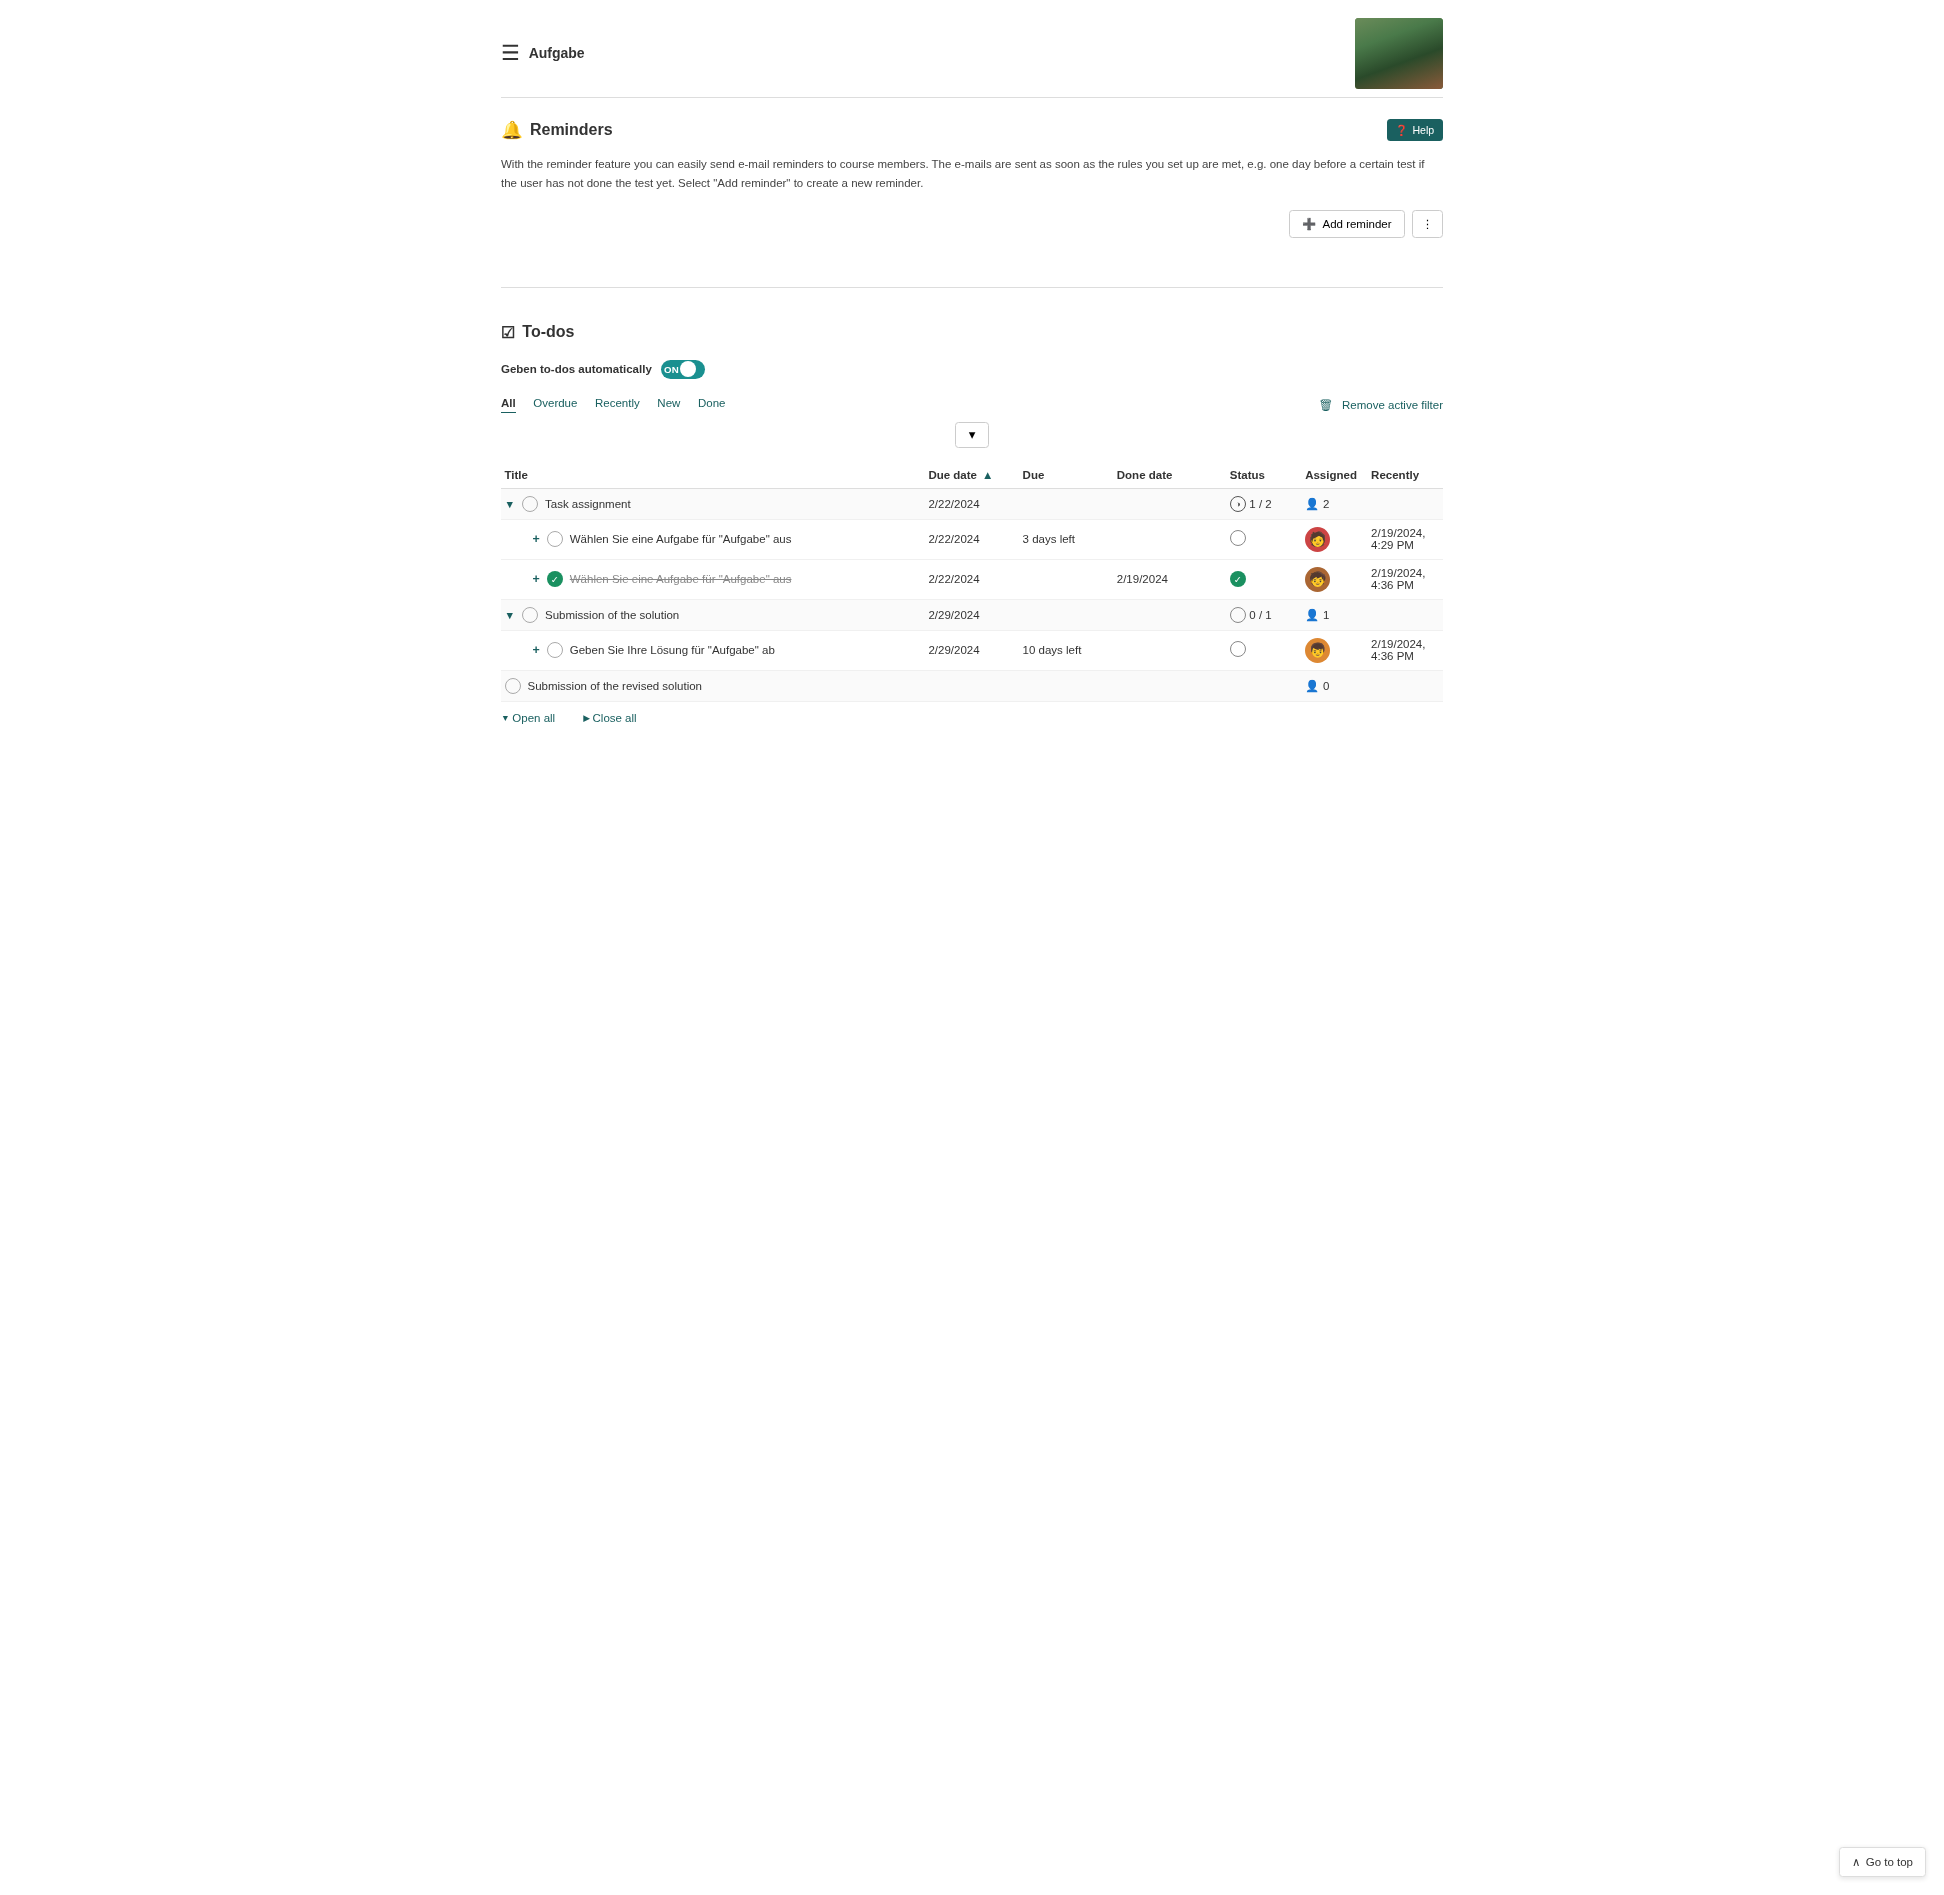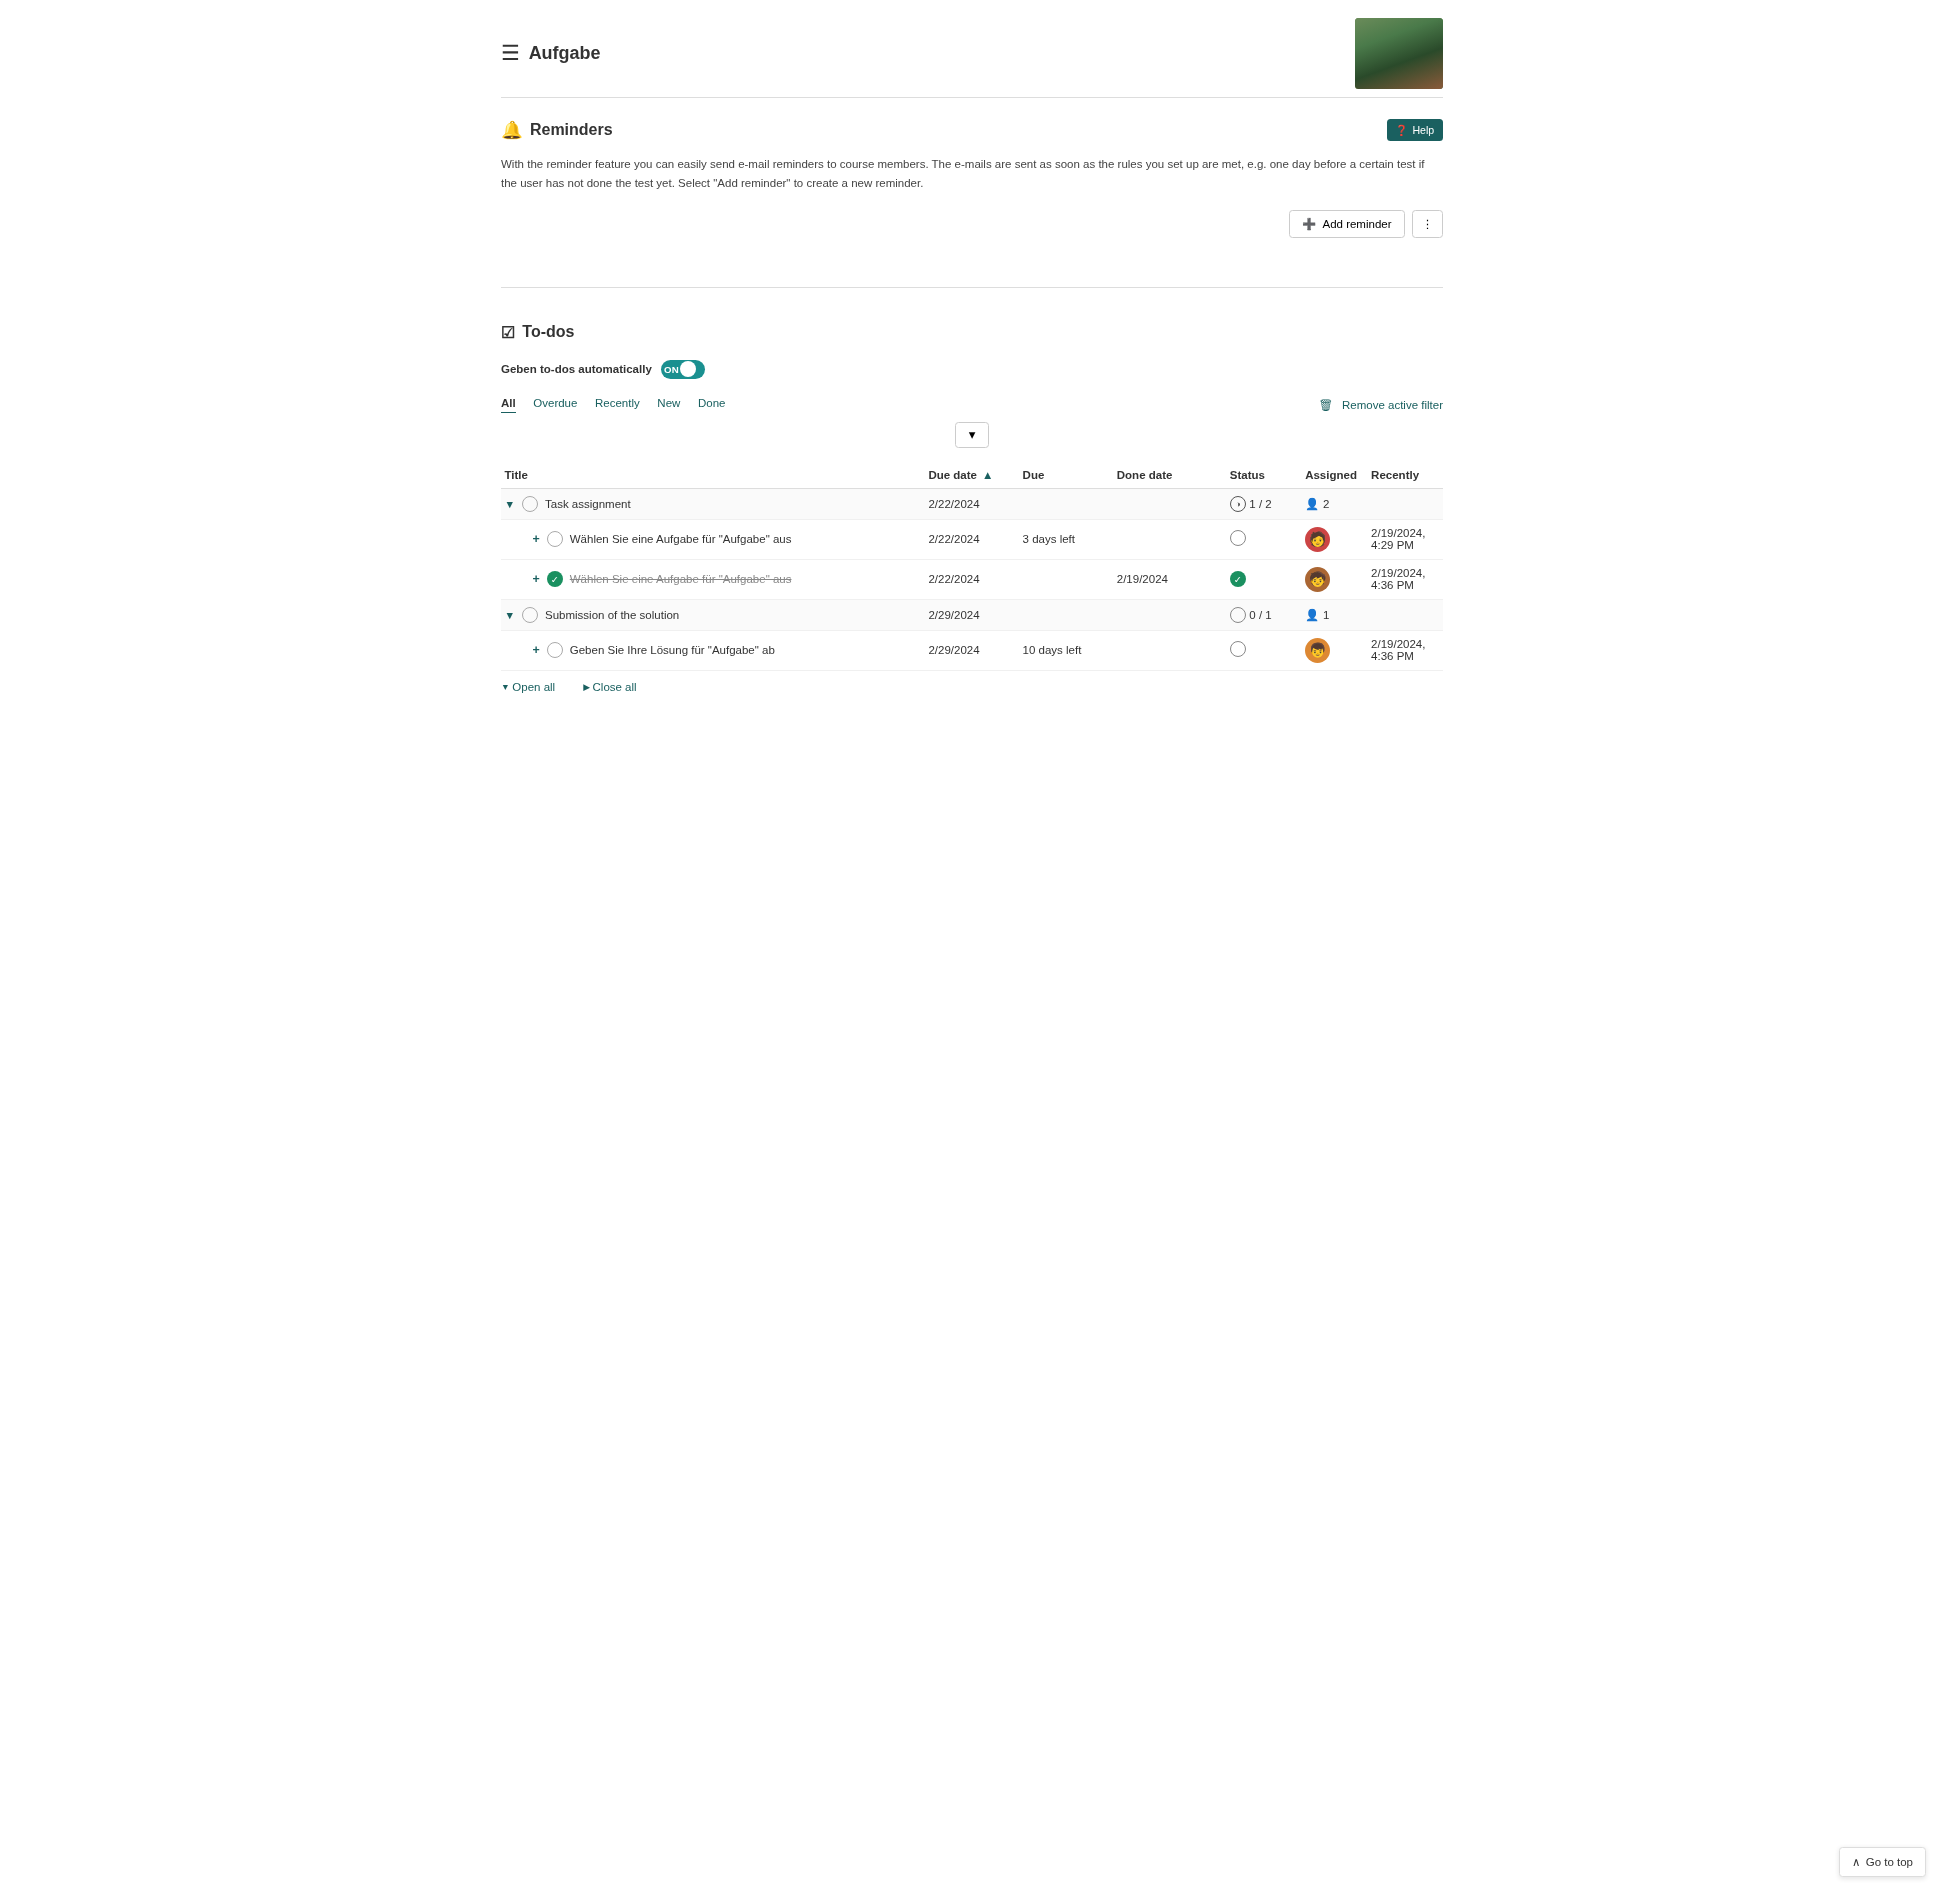--- a/index.html
+++ b/index.html
@@ -4,21 +4,21 @@
   <style>
     * { box-sizing: border-box; margin: 0; padding: 0; }
     body { font-family: -apple-system, BlinkMacSystemFont, 'Segoe UI', Arial, sans-serif; font-size: 12.4px; color: #333; background: #fff; }
 
     .page-wrapper { max-width: 970px; margin: 0 auto; padding: 0 14px; }
 
     
     .header { display: flex; align-items: center; justify-content: space-between; padding: 17.6px 0 8.8px 0; border-bottom: 0.9px solid #ddd; }
     .header-left { display: flex; align-items: center; gap: 8.8px; }
     .header-icon { font-size: 21px; color: #333; }
-    .header-title { font-size: 18px; font-weight: bold; color: #333; }
+    .header-title { font-size: 14px; font-weight: bold; color: #333; }
     .header-image { width: 88px; height: 71px; object-fit: cover; border-radius: 3.5px; overflow: hidden; background: linear-gradient(135deg, #5a7a4a 0%, #8aaa6a 40%, #3a5a3a 100%); display: flex; align-items: center; justify-content: center; }
     .header-image-inner { width: 100%; height: 100%; background: linear-gradient(160deg, #6b8c5a 0%, #4a7a4a 30%, #2a4a2a 60%, #8a5a3a 100%); position: relative; }
 
     
     .tabs { display: flex; border-bottom: 0.9px solid #ccc; margin-top: 0; }
     .tab { padding: 10.6px 21px; cursor: pointer; border: 0.9px solid #ccc; border-bottom: none; background: #f8f8f8; color: #333; font-size: 11.5px; }
     .tab:not(:first-child) { border-left: none; }
     .tab.active { background: #1a6060; color: #fff; border-color: #1a6060; }
 
     
@@ -320,20 +320,39 @@
           <td></td>
           <td>
             <span class="status-circle"></span>
           </td>
           <td>
             <div class="avatar avatar-orange">👦</div>
           </td>
           <td>2/19/2024, 4:36 PM</td>
         </tr>
 
+        <tr class="row-group-header">
+          <td class="col-title">
+            <div style="display:flex; align-items:center; gap:7px;">
+              <span class="checkbox-circle"></span>
+              <span>Submission of the revised solution</span>
+            </div>
+          </td>
+          <td></td>
+          <td></td>
+          <td></td>
+          <td></td>
+          <td>
+            <div class="assigned-count">
+              <span>👤</span>
+              <span>0</span>
+            </div>
+          </td>
+          <td></td>
+        </tr>
       </tbody>
     </table>
 
     <div class="open-close-row">
       <button class="open-all-btn">
         <span>Open all</span>
       </button>
       <button class="close-all-btn">
         <span>Close all</span>
       </button>

